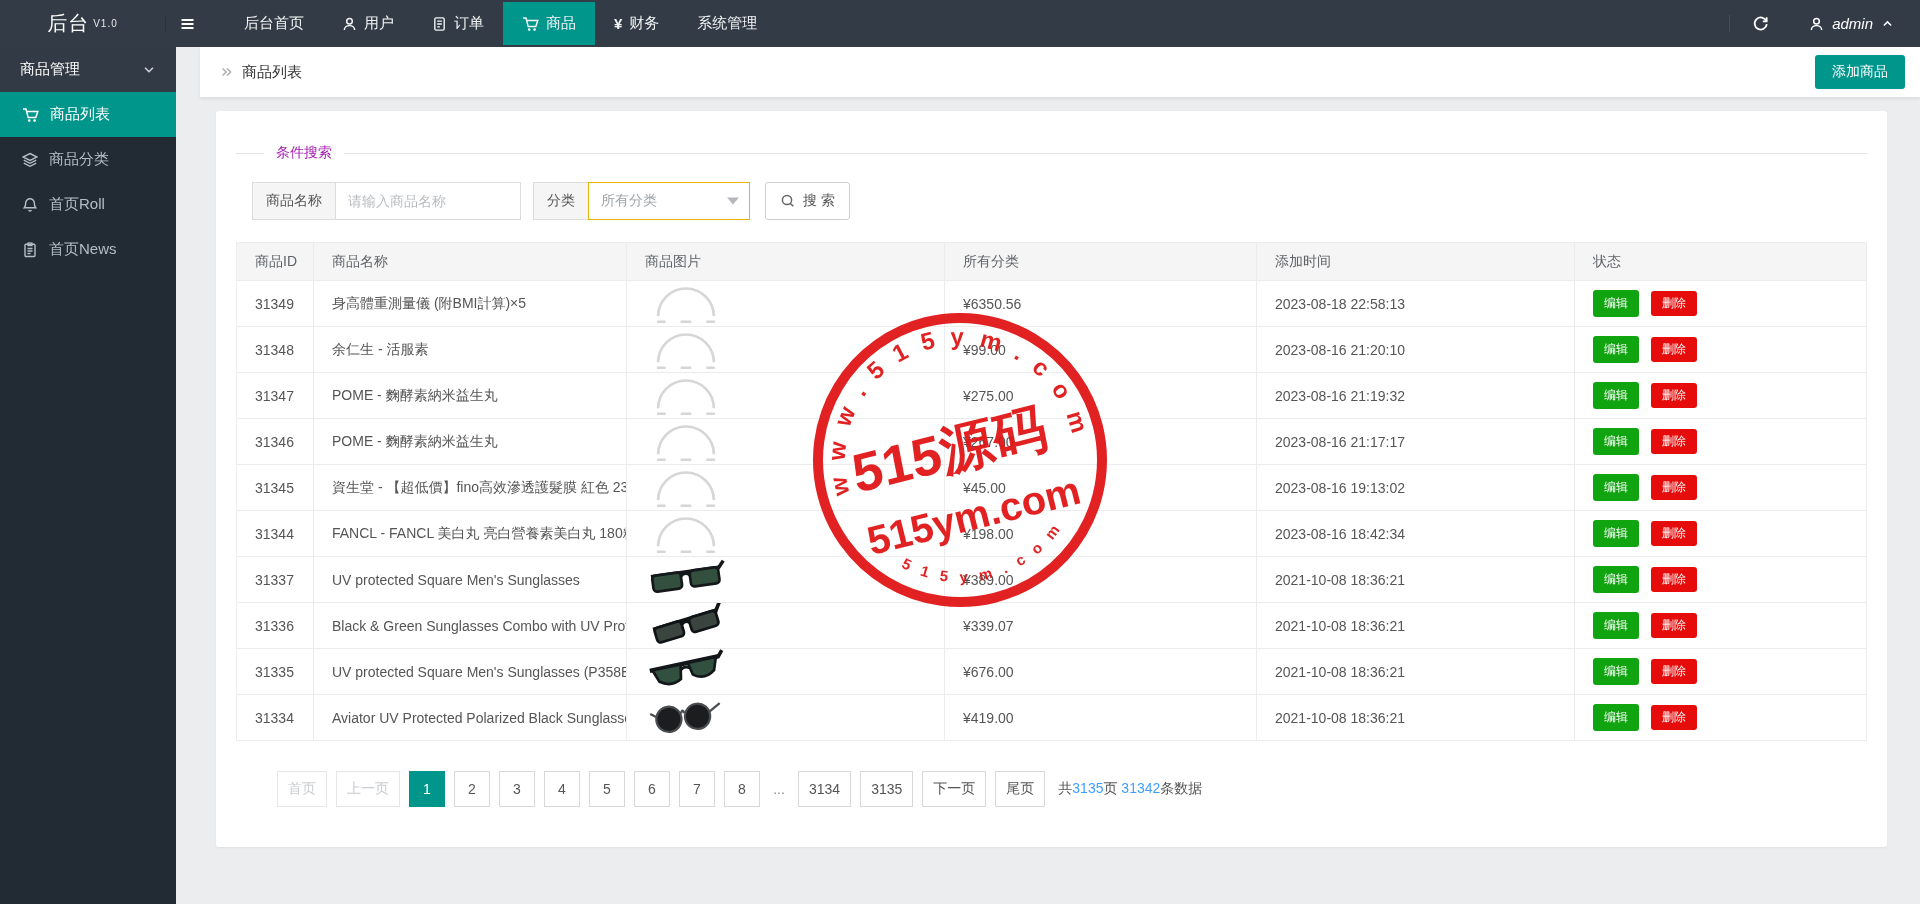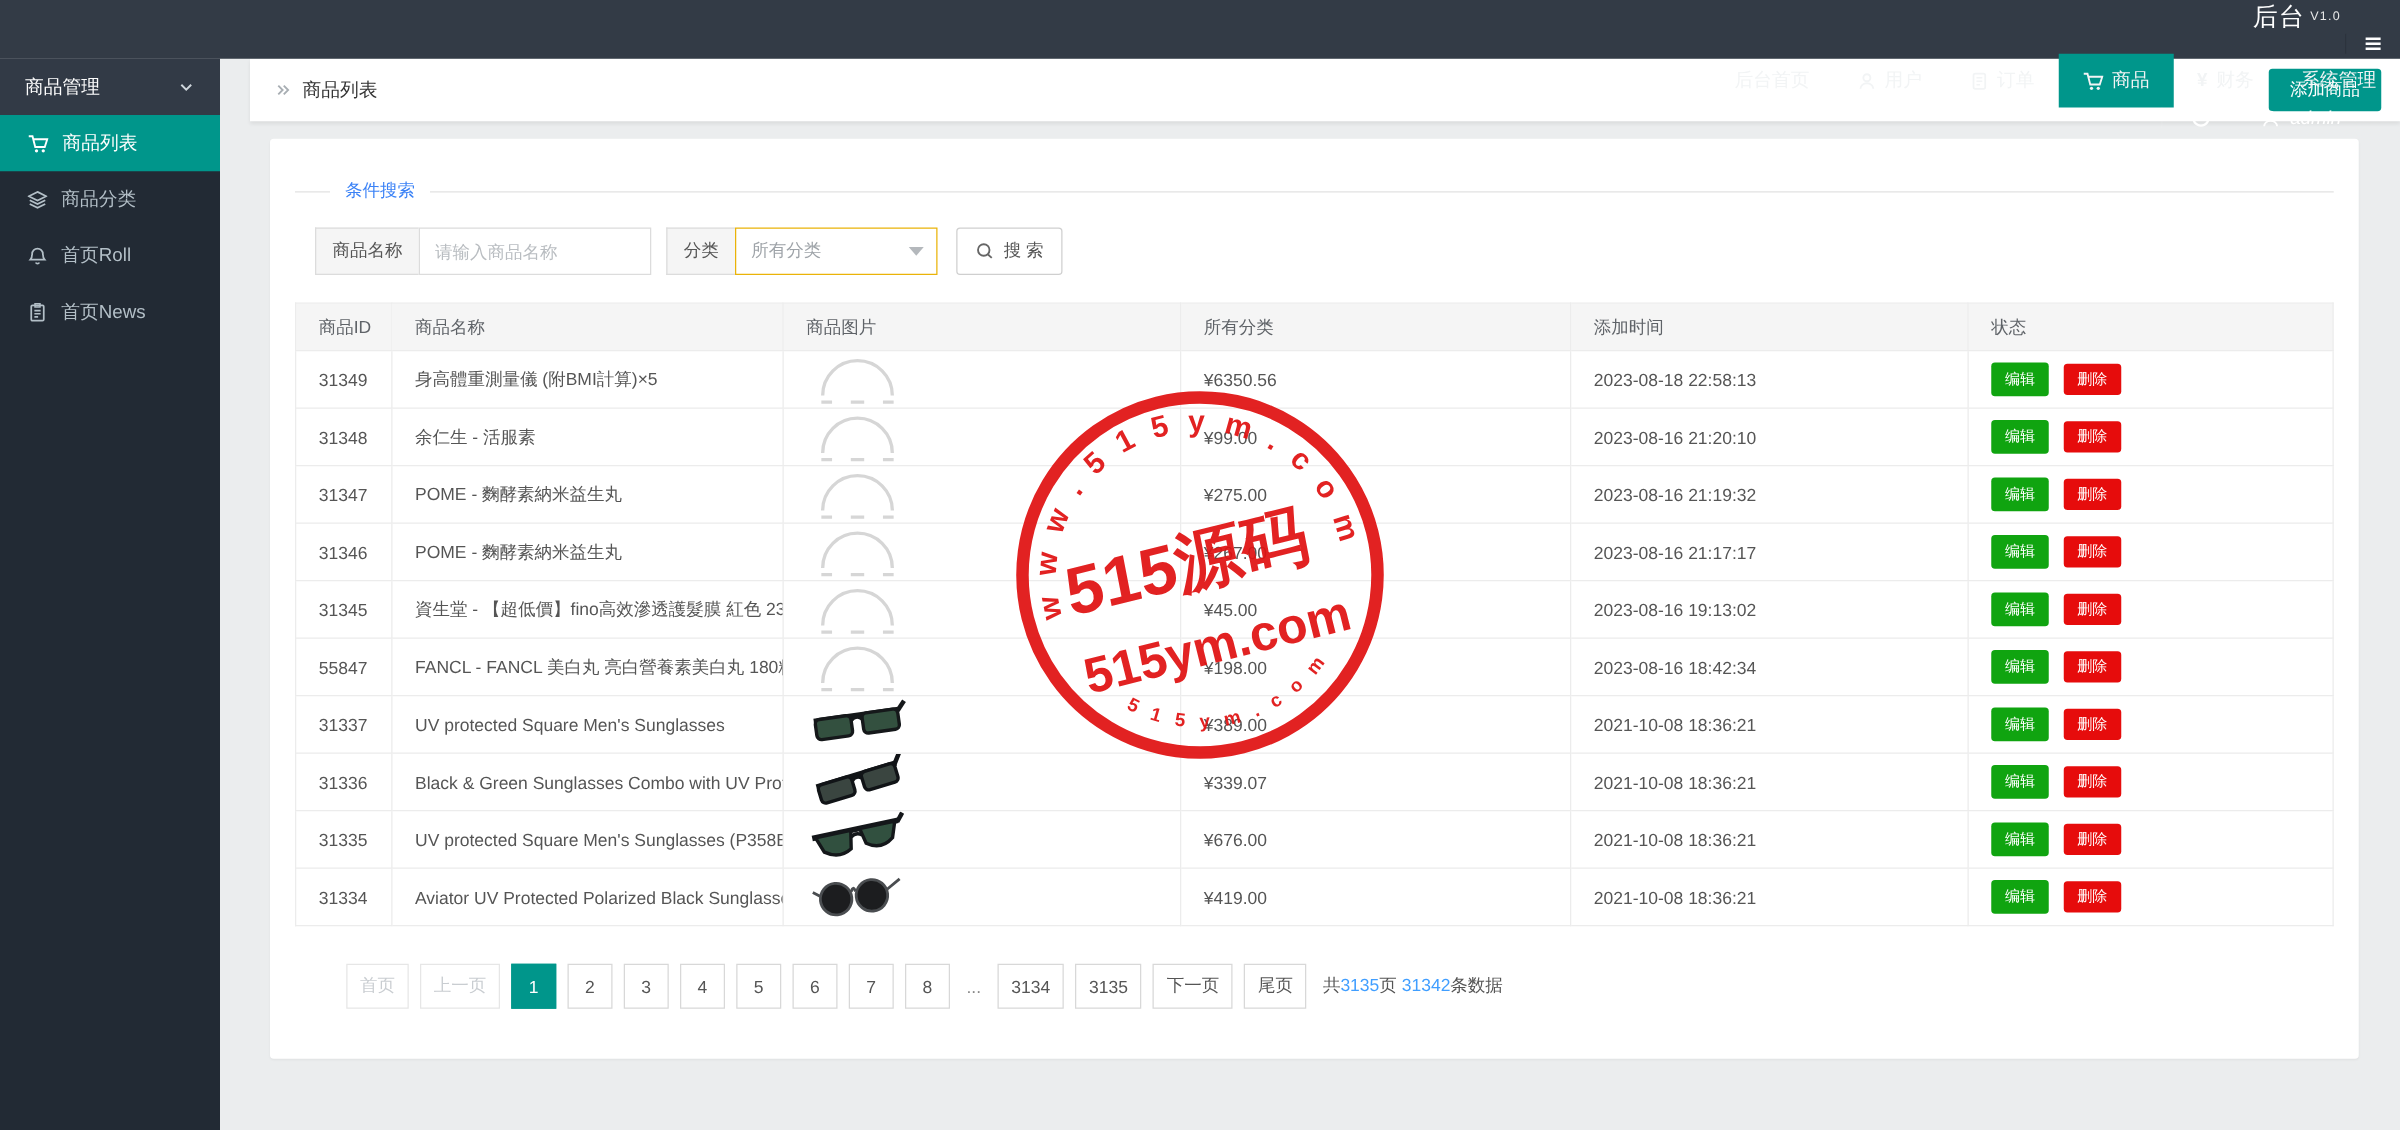--- a/index.html
+++ b/index.html
@@ -2,21 +2,21 @@
 <html><head>
 <meta charset="utf-8">
 <style>
   * { margin:0; padding:0; box-sizing:border-box; }
   html,body { width:1920px; height:904px; overflow:hidden; background:#ebedee;
     font-family:"Liberation Sans","DejaVu Sans",sans-serif; }
   .page { position:relative; width:1920px; height:904px; }
 
   
   .navbar { position:absolute; left:0; top:0; width:1920px; height:47px;
-    background:#333b46; display:flex; align-items:flex-end; z-index:20;flex-direction:column; }
+    background:#333b46; display:flex; align-items:center; z-index:20; }
   .logo-box { width:165px; display:flex; align-items:center; justify-content:center;
     color:#fff; font-size:20px; letter-spacing:1px; }
   .logo-box sup { font-size:10px; margin-left:4px; color:#e8e8e8; }
   .nav-toggle { width:44px; display:flex; align-items:center; justify-content:center;
     color:#fff; cursor:pointer; border-left:1px solid rgba(0,0,0,.12); }
   .nav-tabs { display:flex; align-items:stretch; margin-left:16px; }
   .nav-tab { display:flex; align-items:center; gap:7px; padding:12px 19px; color:#f2f4f5;
     font-size:15px; cursor:pointer; }
   .nav-tab.active { background:#00968b; }
   .nav-tab svg { display:block; }
@@ -47,21 +47,21 @@
   .btn-add { margin-left:auto; background:#00968b; color:#fff; border:none; border-radius:3px;
     font-size:14px; padding:8px 17px; cursor:pointer; font-family:inherit; }
 
   .content { padding:14px 33px 0 16px; }
   .card { background:#fff; border-radius:3px; min-height:655px;
     box-shadow:0 1px 2px rgba(0,0,0,.05); padding:26px 20px 40px 20px; }
 
   
   .search-box { position:relative; border-top:1px solid #e2e2e2; margin:16px 0 0 0; }
   .search-legend { position:absolute; top:-10px; left:28px; background:#fff; padding:0 12px;
-    color:#3b82f6; font-size:14px; }
+    color:#a21caf; font-size:14px; }
   .search-form { display:flex; align-items:center; margin:28px 0 0 16px; }
   .igroup { display:flex; align-items:stretch; height:38px; }
   .igroup .ilabel { display:flex; align-items:center; padding:0 13px; background:#f5f5f5;
     border:1px solid #dcdcdc; border-right:none; color:#555; font-size:14px; white-space:nowrap; }
   .igroup input { width:186px; border:1px solid #dcdcdc; padding:0 12px; font-size:14px;
     color:#333; outline:none; font-family:inherit; }
   .igroup input::placeholder { color:#b9bdc1; }
   .select-box { position:relative; width:162px; border:1px solid #eab308; display:flex;
     align-items:center; padding:0 26px 0 12px; font-size:14px; color:#9ea3a8; cursor:pointer;
     background:#fff; }
@@ -398,21 +398,21 @@
     </td>
     <td class="c-price">¥45.00</td>
     <td class="c-time">2023-08-16 19:13:02</td>
     <td>
       <button class="btn-edit">编辑</button>
       <button class="btn-del">删除</button>
     </td>
   </tr>
 
   <tr>
-    <td class="c-id">55847</td>
+    <td class="c-id">31344</td>
     <td class="c-name">FANCL - FANCL 美白丸 亮白營養素美白丸 180粒 (...</td>
     <td class="td-img">
       <svg width="82" height="45" viewBox="0 0 90 50">
         <use href="#img-placeholder" xlink:href="#img-placeholder"></use>
       </svg>
     </td>
     <td class="c-price">¥198.00</td>
     <td class="c-time">2023-08-16 18:42:34</td>
     <td>
       <button class="btn-edit">编辑</button>

